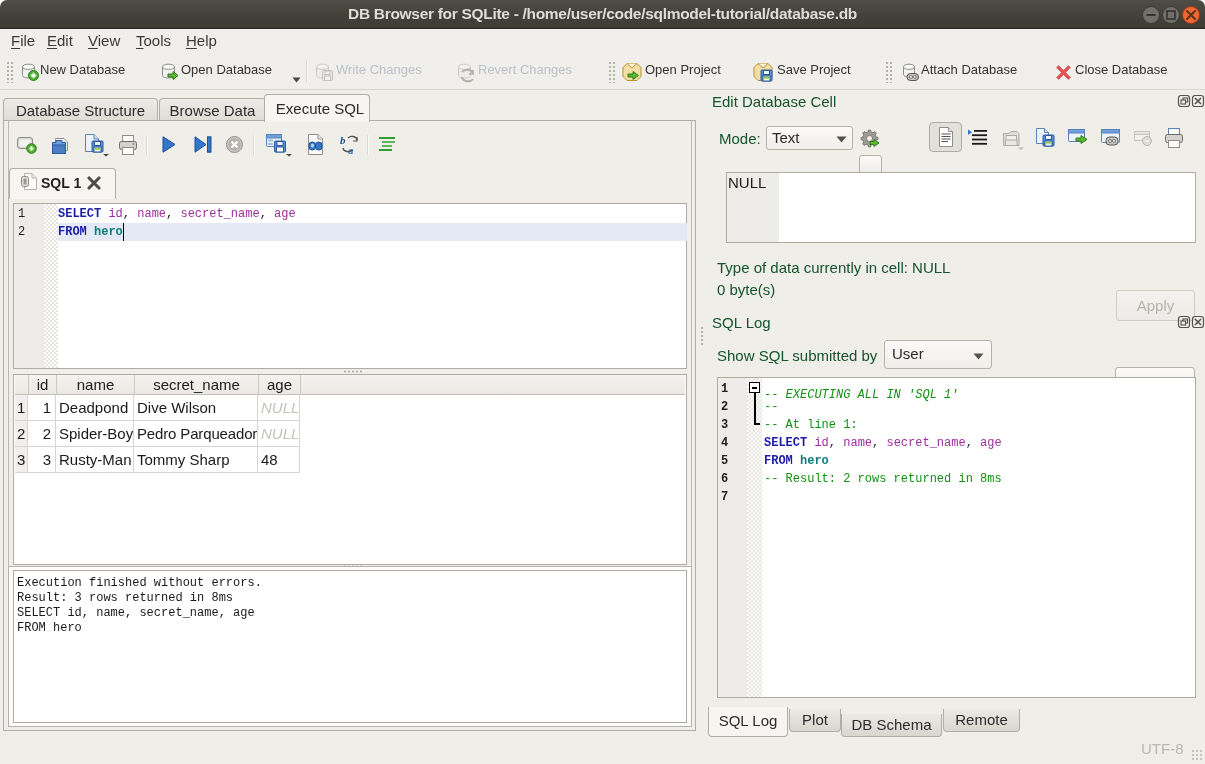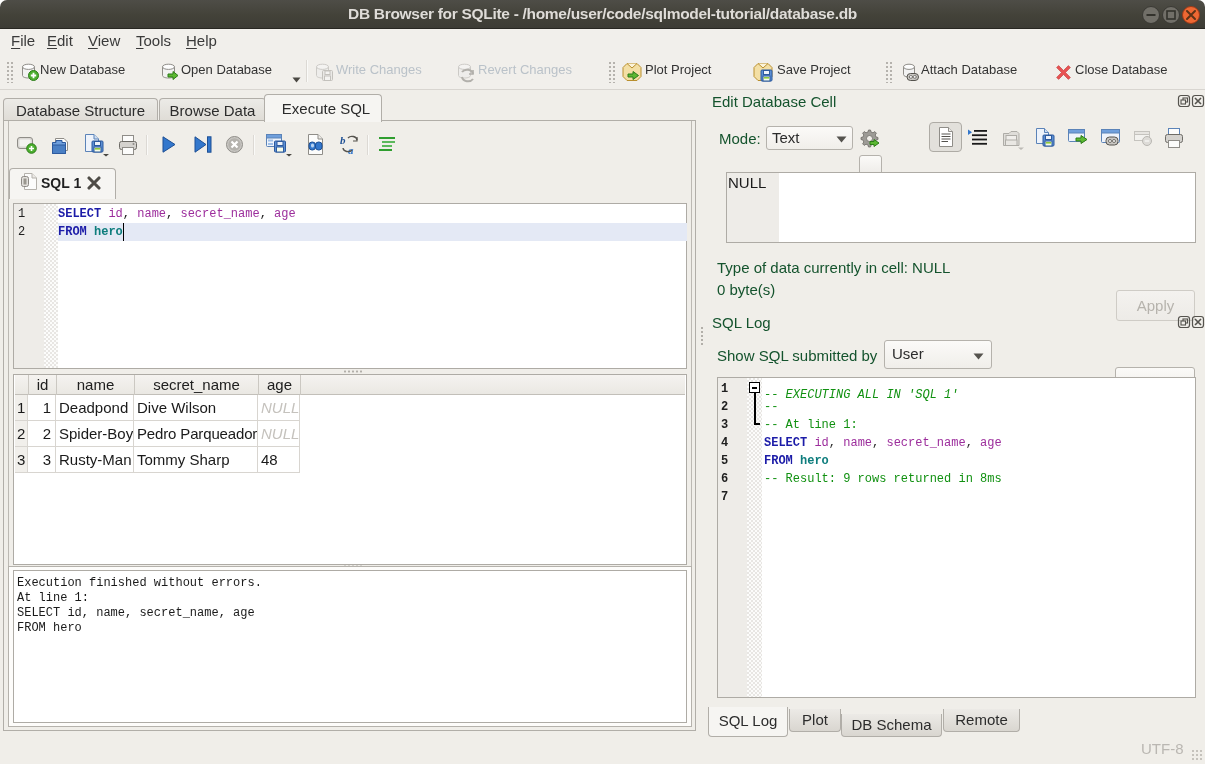--- a/index.html
+++ b/index.html
@@ -113,21 +113,21 @@
 </div>
 
 <div class="abs" id="toolbar">
   <div class="vhandle" style="left:6px; top:8px; height:22px;"></div>
   <span class="tbtxt" style="left:40px;">New Database</span>
   <span class="tbtxt" style="left:181px;">Open Database</span>
   <div class="tbsep" style="left:306px;"></div>
   <span class="tbtxt dis" style="left:336px;">Write Changes</span>
   <span class="tbtxt dis" style="left:478px;">Revert Changes</span>
   <div class="vhandle" style="left:608px; top:8px; height:22px;"></div>
-  <span class="tbtxt" style="left:645px;">Plot Project</span>
+  <span class="tbtxt" style="left:645px;">Open Project</span>
   <span class="tbtxt" style="left:777px;">Save Project</span>
   <div class="vhandle" style="left:885px; top:8px; height:22px;"></div>
   <span class="tbtxt" style="left:921px;">Attach Database</span>
   <span class="tbtxt" style="left:1075px;">Close Database</span>
 </div>
 <div class="abs" id="tbicons">
 
   <svg class="abs" style="left:21px; top:63px;" width="18" height="18" viewBox="0 0 18 18">
     <path d="M1.5 3.5 V12.5 C1.5 14 4.2 15 7.5 15 C10.8 15 13.5 14 13.5 12.5 V3.5" fill="#f2f2f2" stroke="#8f8d88"></path>
     <ellipse cx="7.5" cy="3.8" rx="6" ry="2.6" fill="#fdfdfd" stroke="#8f8d88"></ellipse>
@@ -182,21 +182,21 @@
     <rect x="12.1" y="12.6" width="3.2" height="2.6" rx="1.3" fill="#fff" stroke="#55534e" stroke-width="0.8"></rect>
   </svg>
 
   <svg class="abs" style="left:1056px; top:65px;" width="15" height="15" viewBox="0 0 15 15">
     <path d="M2.6 0.6 L7.5 5.5 L12.4 0.6 L14.4 2.6 L9.5 7.5 L14.4 12.4 L12.4 14.4 L7.5 9.5 L2.6 14.4 L0.6 12.4 L5.5 7.5 L0.6 2.6 Z" fill="#e85252" stroke="#c03a3a" stroke-width="0.6"></path>
   </svg>
 </div>
 
 <div class="tab" style="left:3px; top:98px; width:155px; height:24px; line-height:24px;">Database Structure</div>
 <div class="tab" style="left:159px; top:98px; width:107px; height:24px; line-height:24px;">Browse Data</div>
-<div class="tab active" style="left:264px; top:94px; width:118px; height:28px; line-height:28px;padding-left:6px;">Execute SQL</div>
+<div class="tab active" style="left:264px; top:94px; width:106px; height:28px; line-height:28px;padding-left:6px;">Execute SQL</div>
 
 <div class="abs" id="leftpane"></div>
 <div class="abs" id="innerframe"></div>
 
 <div class="abs" id="sqlicons">
 
   <svg class="abs" style="left:17px; top:137px;" width="20" height="17" viewBox="0 0 20 17">
     <rect x="0.5" y="0.5" width="15" height="11" rx="2.5" fill="#dbd9d5" stroke="#8f8d88"></rect>
     <rect x="2.5" y="2.5" width="11" height="7" rx="1" fill="#f4f3f1"></rect>
     <circle cx="14.5" cy="11.5" r="4.8" fill="#4caf2f" stroke="#2c7d18"></circle>
@@ -327,21 +327,21 @@
   <div class="cell rn" style="left:1px; top:72px; width:13px;">3</div>
   <div class="cell num" style="left:14px; top:72px; width:28px;">3</div>
   <div class="cell" style="left:42px; top:72px; width:78px;">Rusty-Man</div>
   <div class="cell" style="left:120px; top:72px; width:124px;">Tommy Sharp</div>
   <div class="cell" style="left:244px; top:72px; width:42px;">48</div>
 </div>
 
 <div class="abs" id="elogframe"></div>
 <div class="abs" id="elog">
   <div>Execution finished without errors.</div>
-  <div>At line 1:</div>
+  <div>Result: 3 rows returned in 8ms</div>
   <div>SELECT id, name, secret_name, age</div>
   <div>FROM hero</div>
 </div>
 
 <div class="docktitle" style="left:712px; top:93px;">Edit Database Cell</div>
 <div class="abs" id="dock1btns">
   <svg class="abs" style="left:1178px; top:95px;" width="26" height="12" viewBox="0 0 26 12">
     <rect x="0.5" y="0.5" width="11" height="11" rx="2.5" fill="none" stroke="#55534e" stroke-width="1.2"></rect>
     <rect x="5" y="3" width="4.5" height="4" fill="none" stroke="#55534e" stroke-width="1.1"></rect>
     <rect x="3" y="5" width="4.5" height="4" fill="#f0eee9" stroke="#55534e" stroke-width="1.1"></rect>
@@ -467,21 +467,21 @@
   <div class="n mono" style="top:38px;">3</div>
   <div class="n mono" style="top:56px;">4</div>
   <div class="n mono" style="top:74px;">5</div>
   <div class="n mono" style="top:92px;">6</div>
   <div class="n mono" style="top:110px;">7</div>
   <div class="line mono cmt" style="top:8px;font-style:italic;">-- EXECUTING ALL IN 'SQL 1'</div>
   <div class="line mono cmt" style="top:20px;">--</div>
   <div class="line mono cmt" style="top:38px;">-- At line 1:</div>
   <div class="line mono" style="top:56px;"><span class="kw">SELECT</span> <span class="fld">id</span>, <span class="fld">name</span>, <span class="fld">secret_name</span>, <span class="fld">age</span></div>
   <div class="line mono" style="top:74px;"><span class="kw">FROM</span> <span class="tbl">hero</span></div>
-  <div class="line mono cmt" style="top:92px;">-- Result: 9 rows returned in 8ms</div>
+  <div class="line mono cmt" style="top:92px;">-- Result: 2 rows returned in 8ms</div>
 
   <div class="abs" style="left:31px; top:4px; width:11px; height:11px; border:1.5px solid #000; background:#fff;"></div>
   <div class="abs" style="left:34px; top:9px; width:5px; height:1.5px; background:#000;"></div>
   <div class="abs" style="left:36px; top:15px; width:1.5px; height:31px; background:#000;"></div>
   <div class="abs" style="left:36px; top:45px; width:6px; height:1.5px; background:#000;"></div>
 </div>
 
 <div class="btab active" style="left:708px; top:707px; width:80px; height:30px; line-height:28px;">SQL Log</div>
 <div class="btab" style="left:789px; top:709px; width:52px; height:23px; line-height:22px;">Plot</div>
 <div class="btab" style="left:841px; top:714px; width:101px; height:23px; line-height:22px;">DB Schema</div>

